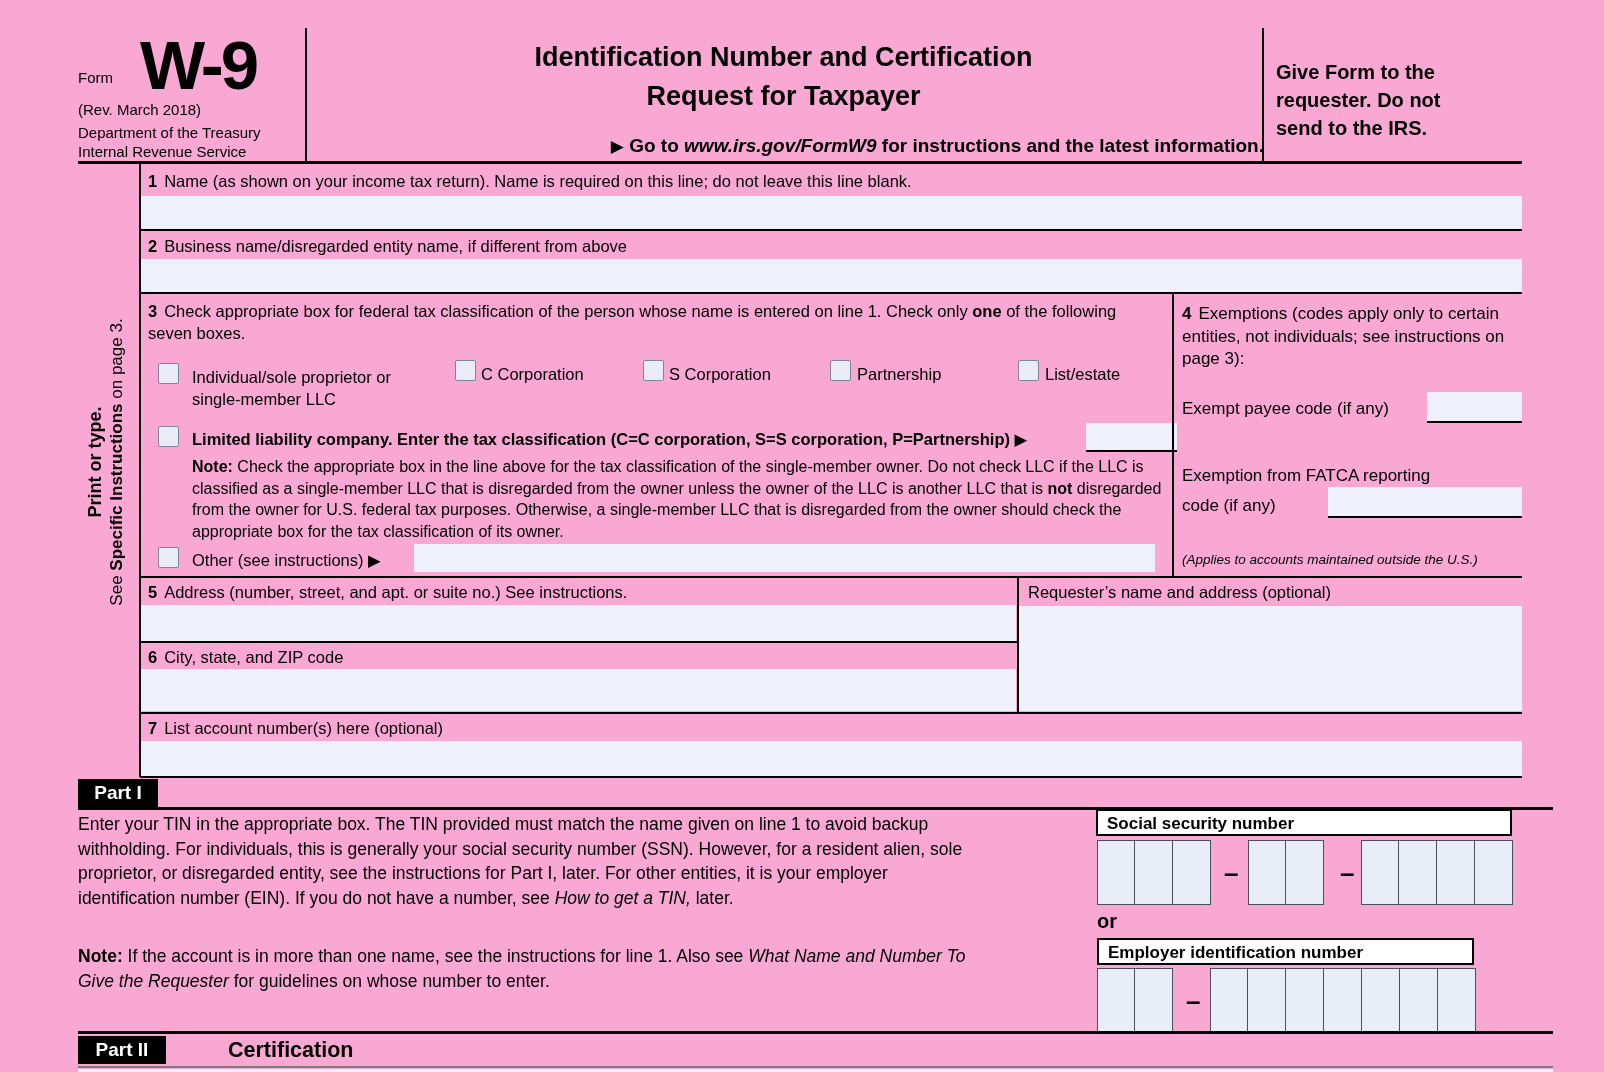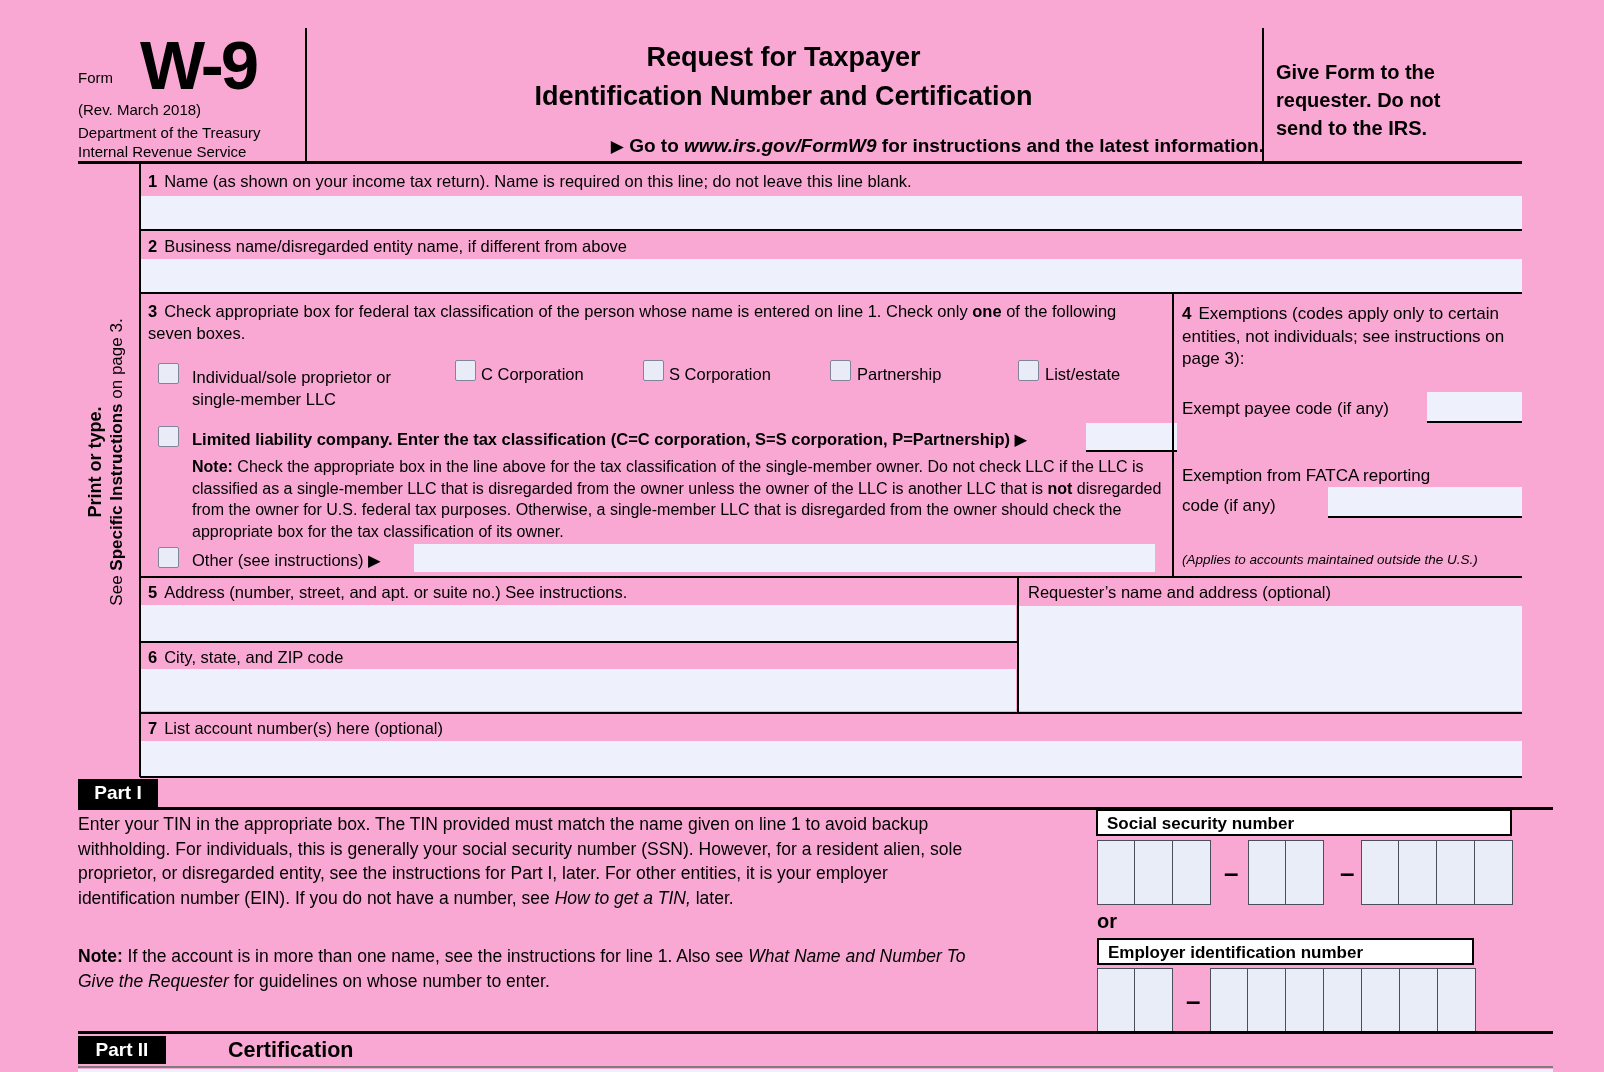--- a/index.html
+++ b/index.html
@@ -41,22 +41,22 @@
 
   <div class="abs smalltext" style="left:78px; top:68px;">Form</div>
   <div class="abs b" style="left:140px; top:26px; font-size:69px; letter-spacing:-3px;">W-9</div>
   <div class="abs smalltext" style="left:78px; top:100px;">(Rev. March 2018)</div>
   <div class="abs smalltext" style="left:78px; top:123px;">Department of the Treasury</div>
   <div class="abs smalltext" style="left:78px; top:142px;">Internal Revenue Service</div>
 
   <div class="vline" style="left:305px; top:28px; height:135px;"></div>
 
   <div class="abs b" style="left:305px; top:38px; width:957px; font-size:27px; line-height:39px; text-align:center;">
+    <div>Identification Number and Certification</div>
     <div>Request for Taxpayer</div>
-    <div>Identification Number and Certification</div>
   </div>
   <div class="abs b" style="left:307px; top:135px; width:957px; font-size:19px; text-align:right;">
     <span style="font-size:17px;">▶</span>
     <span>Go to </span><span class="i">www.irs.gov/FormW9</span><span> for instructions and the latest information.</span>
   </div>
 
   <div class="vline" style="left:1262px; top:28px; height:135px;"></div>
 
   <div class="abs b" style="left:1276px; top:58px; width:210px; font-size:20px; line-height:28px;">Give Form to the requester. Do not send to the IRS.</div>
 

